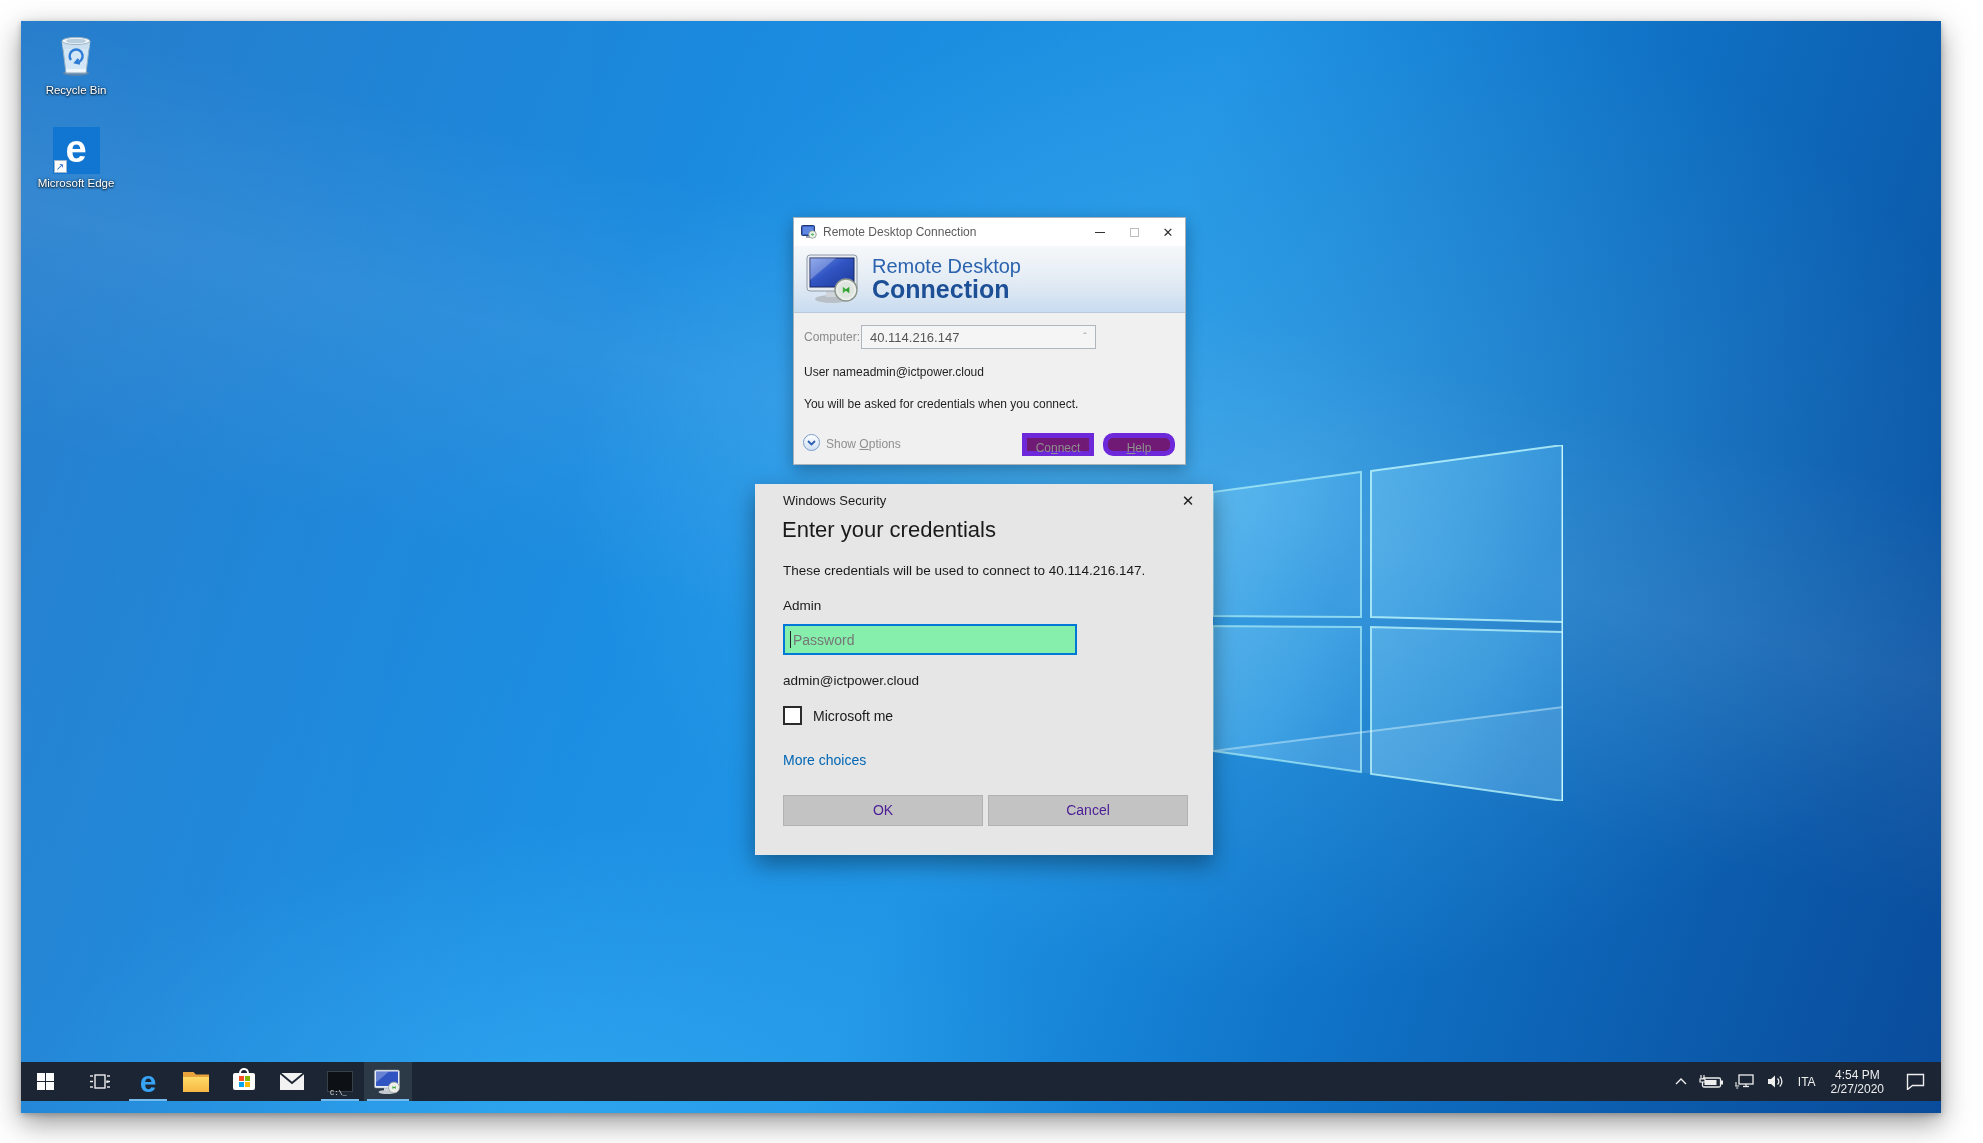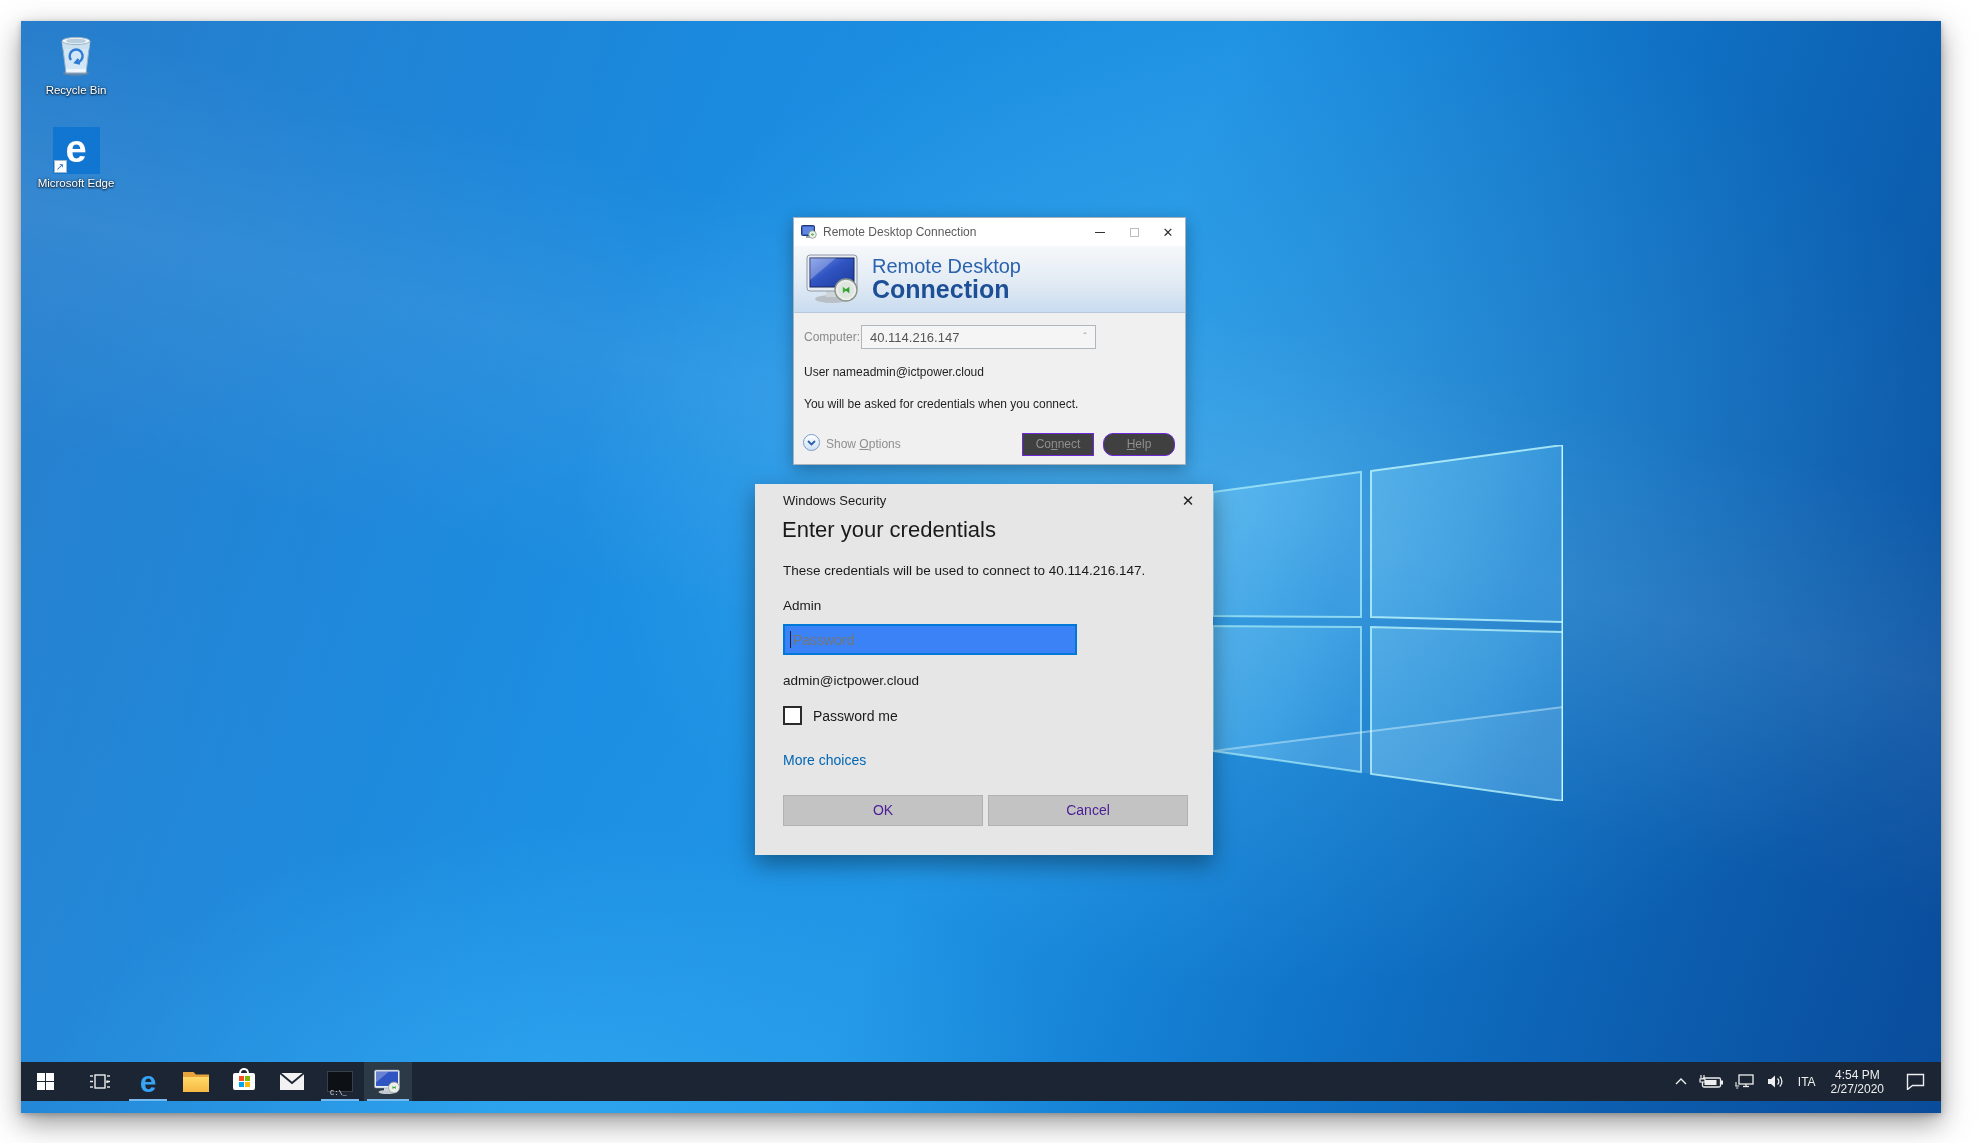--- a/index.html
+++ b/index.html
@@ -47,40 +47,40 @@
   .banner-text { margin-left:10px; }
   .banner-l1 { font-size:20px; color:#2b63ae; line-height:21px; }
   .banner-l2 { font-size:25px; font-weight:bold; color:#1d4f96; line-height:25px; }
   .rdp-body { left:0; top:95px; width:391px; height:151px; }
   .rdp-label-dim { font-size:12px; color:#8a8a8a; }
   .rdp-label { font-size:12px; color:#1f1f1f; }
   .combo { left:67px; top:12px; width:235px; height:24px; background:#f5f5f5; border:1px solid #b0b6bd;
     display:flex; align-items:center; padding-left:8px; }
   .combo-val { font-size:13px; color:#555; flex:1; }
   .combo-chev { width:20px; text-align:center; color:#9aa2aa; font-size:11px; }
-  .rdp-btn { position:absolute; top:120px; width:72px; height:23px; background:#404040; border:1px solid #6d28d9;
+  .rdp-btn { position:absolute; top:120px; width:72px; height:23px; background:#701a75; border:5px solid #6d28d9;
     font-size:12px; color:#8f8f8f; text-align:center; line-height:21px; }
   .key-u { text-decoration:underline; }
   .so-circle { left:9px; top:121px; width:17px; height:17px; border-radius:50%;
     background:linear-gradient(#ffffff, #cfe0f5); border:1px solid #7a9cc8;
     display:flex; align-items:center; justify-content:center; }
   .so-circle svg { display:block; }
   .so-label { left:32px; top:124px; font-size:12px; color:#8f8f8f; }
 
   
   .sec { left:734px; top:463px; width:458px; height:371px; background:#e6e6e6;
     box-shadow:0 9px 22px rgba(0,0,0,.38); }
   .sec-title { left:28px; top:9px; font-size:13px; color:#1b1b1b; }
   .sec-close { right:12px; top:4px; width:26px; height:26px; display:flex; align-items:center; justify-content:center;
     font-size:15px; color:#1b1b1b; }
   .sec-heading { left:27px; top:33px; font-size:22px; font-weight:400; color:#1a1a1a; }
   .sec-sub { left:28px; top:79px; font-size:13.5px; color:#1a1a1a; }
   .sec-user { left:28px; top:114px; font-size:13.5px; color:#1a1a1a; }
   .pw-wrap { left:28px; top:140px; width:294px; height:31px; }
-  .pw-input { width:100%; height:100%; border:2px solid #0078d7; background:#3b82f6; padding-left:8px;
+  .pw-input { width:100%; height:100%; border:2px solid #0078d7; background:#86efac; padding-left:8px;
     font-size:14px; color:#1a1a1a; font-family:"Liberation Sans", sans-serif; outline:none; }
   .pw-input::placeholder { color:#767676; }
   .pw-caret { left:7px; top:7px; width:1px; height:17px; background:#222; }
   .sec-account { left:28px; top:189px; font-size:13.5px; color:#1a1a1a; }
   .sec-check { left:28px; top:222px; width:19px; height:19px; border:2px solid #2b2b2b; background:#fff; }
   .sec-remember { left:58px; top:224px; font-size:14px; color:#1a1a1a; }
   .sec-more { left:28px; top:268px; font-size:14px; color:#0066b4; }
   .sec-btn { position:absolute; top:311px; width:200px; height:31px; background:#c3c3c3; border:1px solid #b2b2b2;
     font-size:14px; color:#4c1d95; text-align:center; line-height:29px; }
 
@@ -239,21 +239,21 @@
     <div class="abs sec-sub">These credentials will be used to connect to 40.114.216.147.</div>
     <div class="abs sec-user">Admin</div>
 
     <div class="abs pw-wrap">
       <input class="pw-input" type="text" value="" placeholder="Password" style="">
       <span class="abs pw-caret"></span>
     </div>
 
     <div class="abs sec-account">admin@ictpower.cloud</div>
     <div class="abs sec-check"></div>
-    <div class="abs sec-remember">Password me</div>
+    <div class="abs sec-remember">Microsoft me</div>
     <div class="abs sec-more">More choices</div>
     <div class="sec-btn" style="left:28px;">OK</div>
     <div class="sec-btn" style="left:233px;">Cancel</div>
   </div>
 
   <div class="abs taskbar">
     <div class="start">
       <svg width="17" height="17" viewBox="0 0 17 17">
         <rect x="0" y="0" width="8" height="8" fill="#fff"></rect>
           <rect x="9" y="0" width="8" height="8" fill="#fff"></rect>

